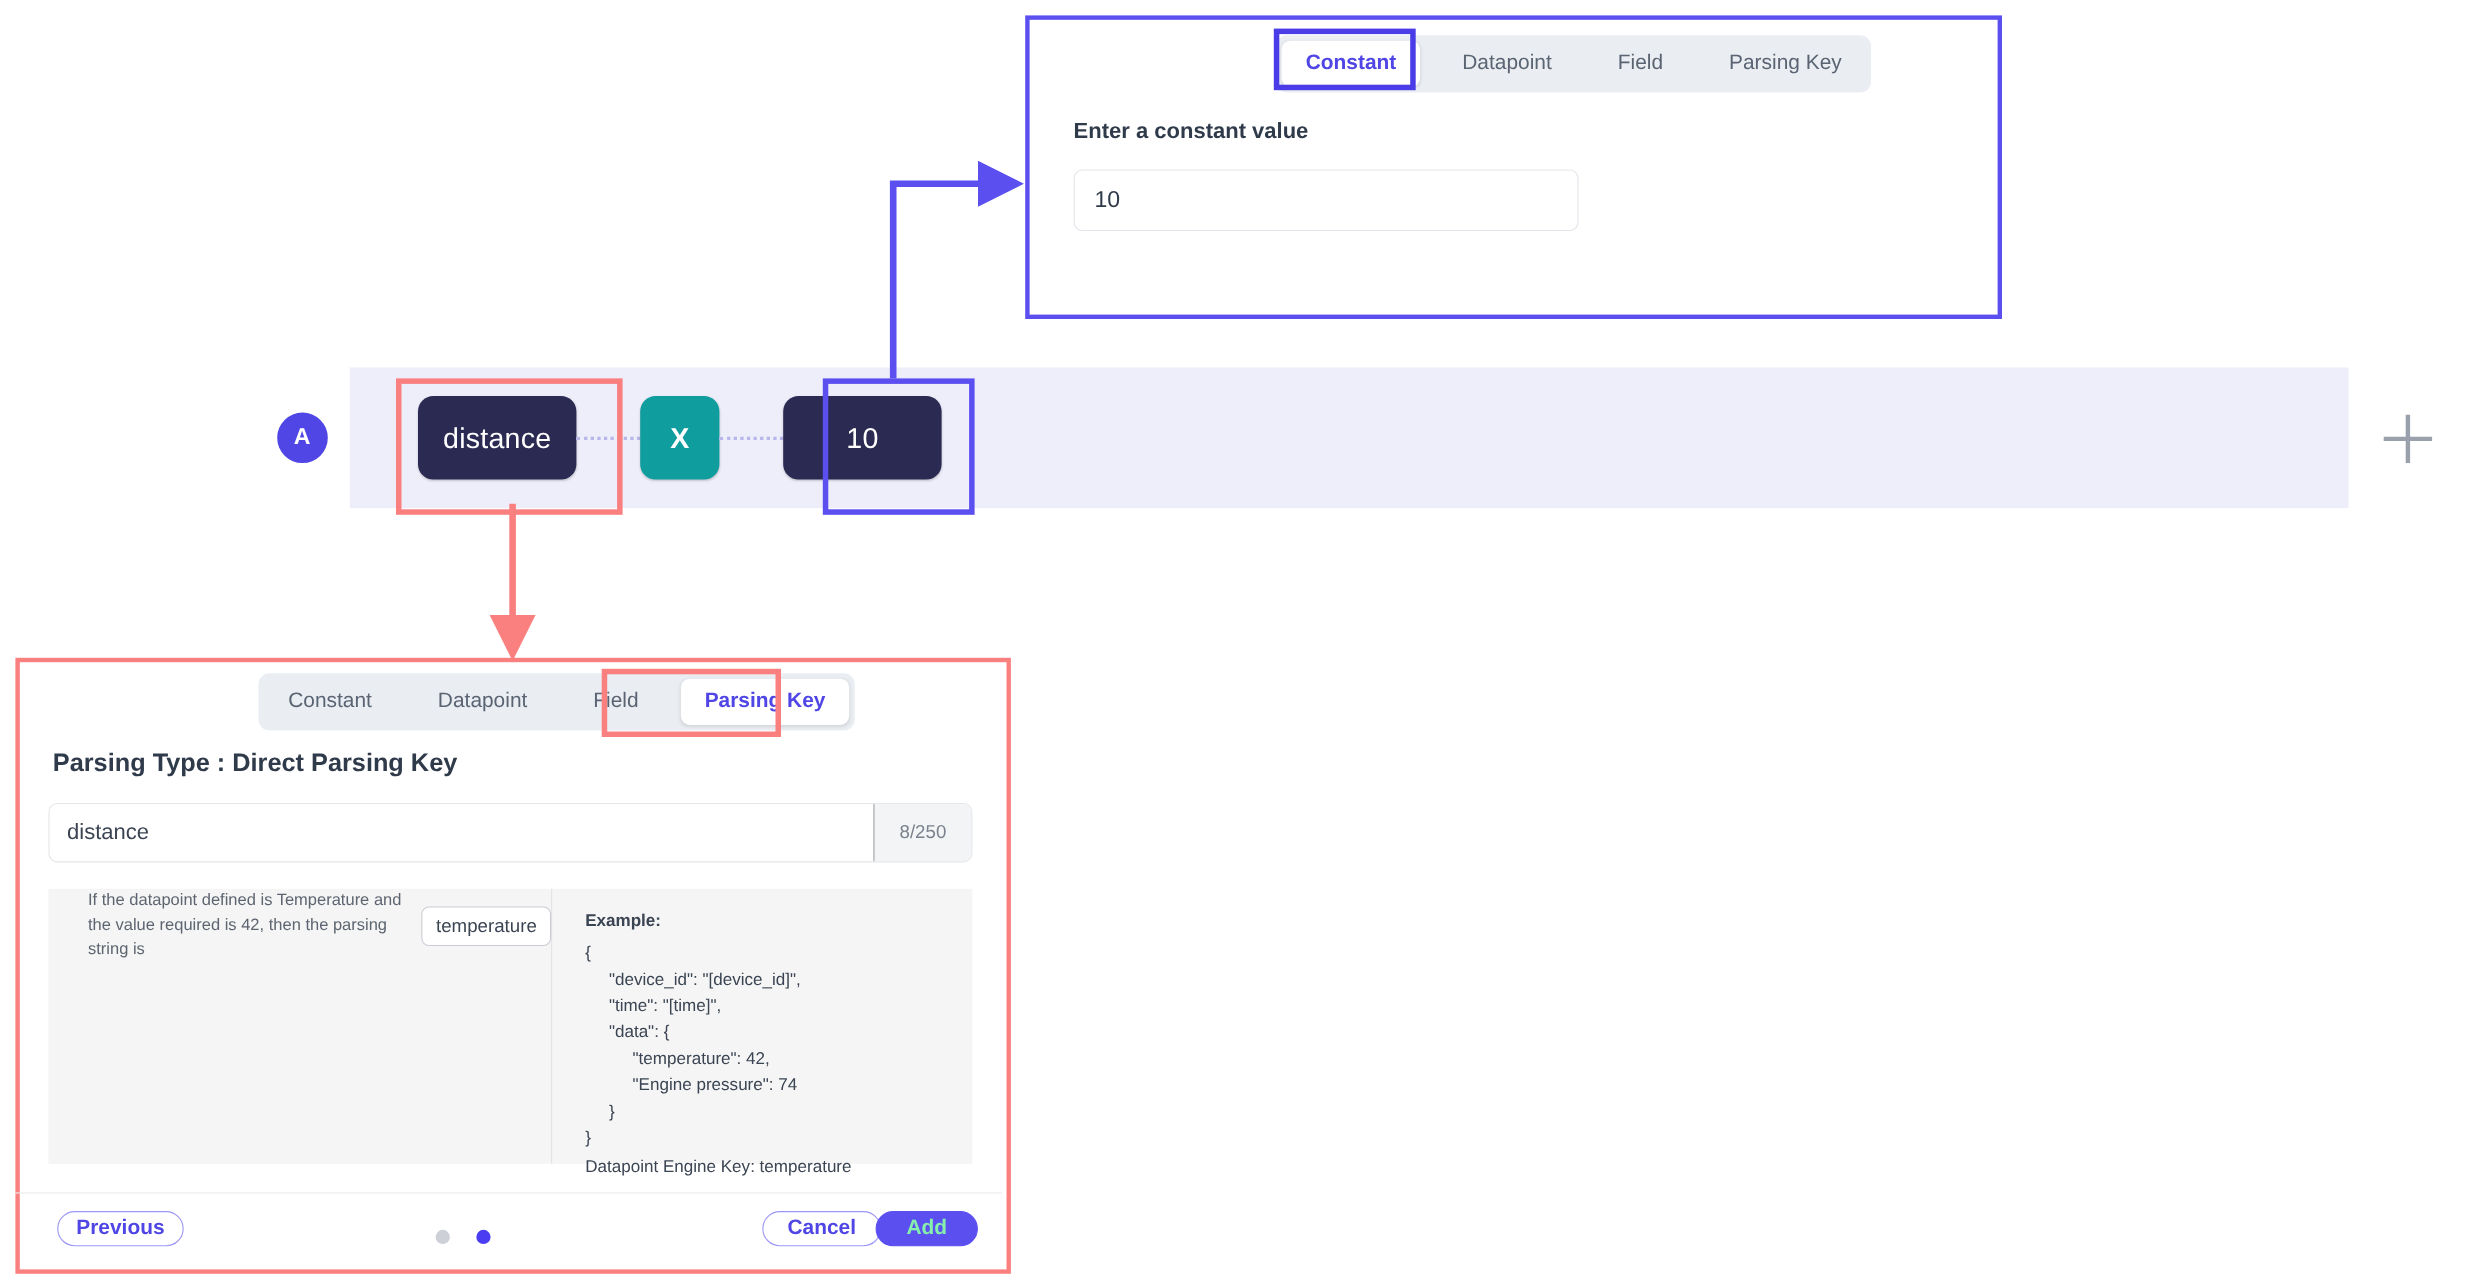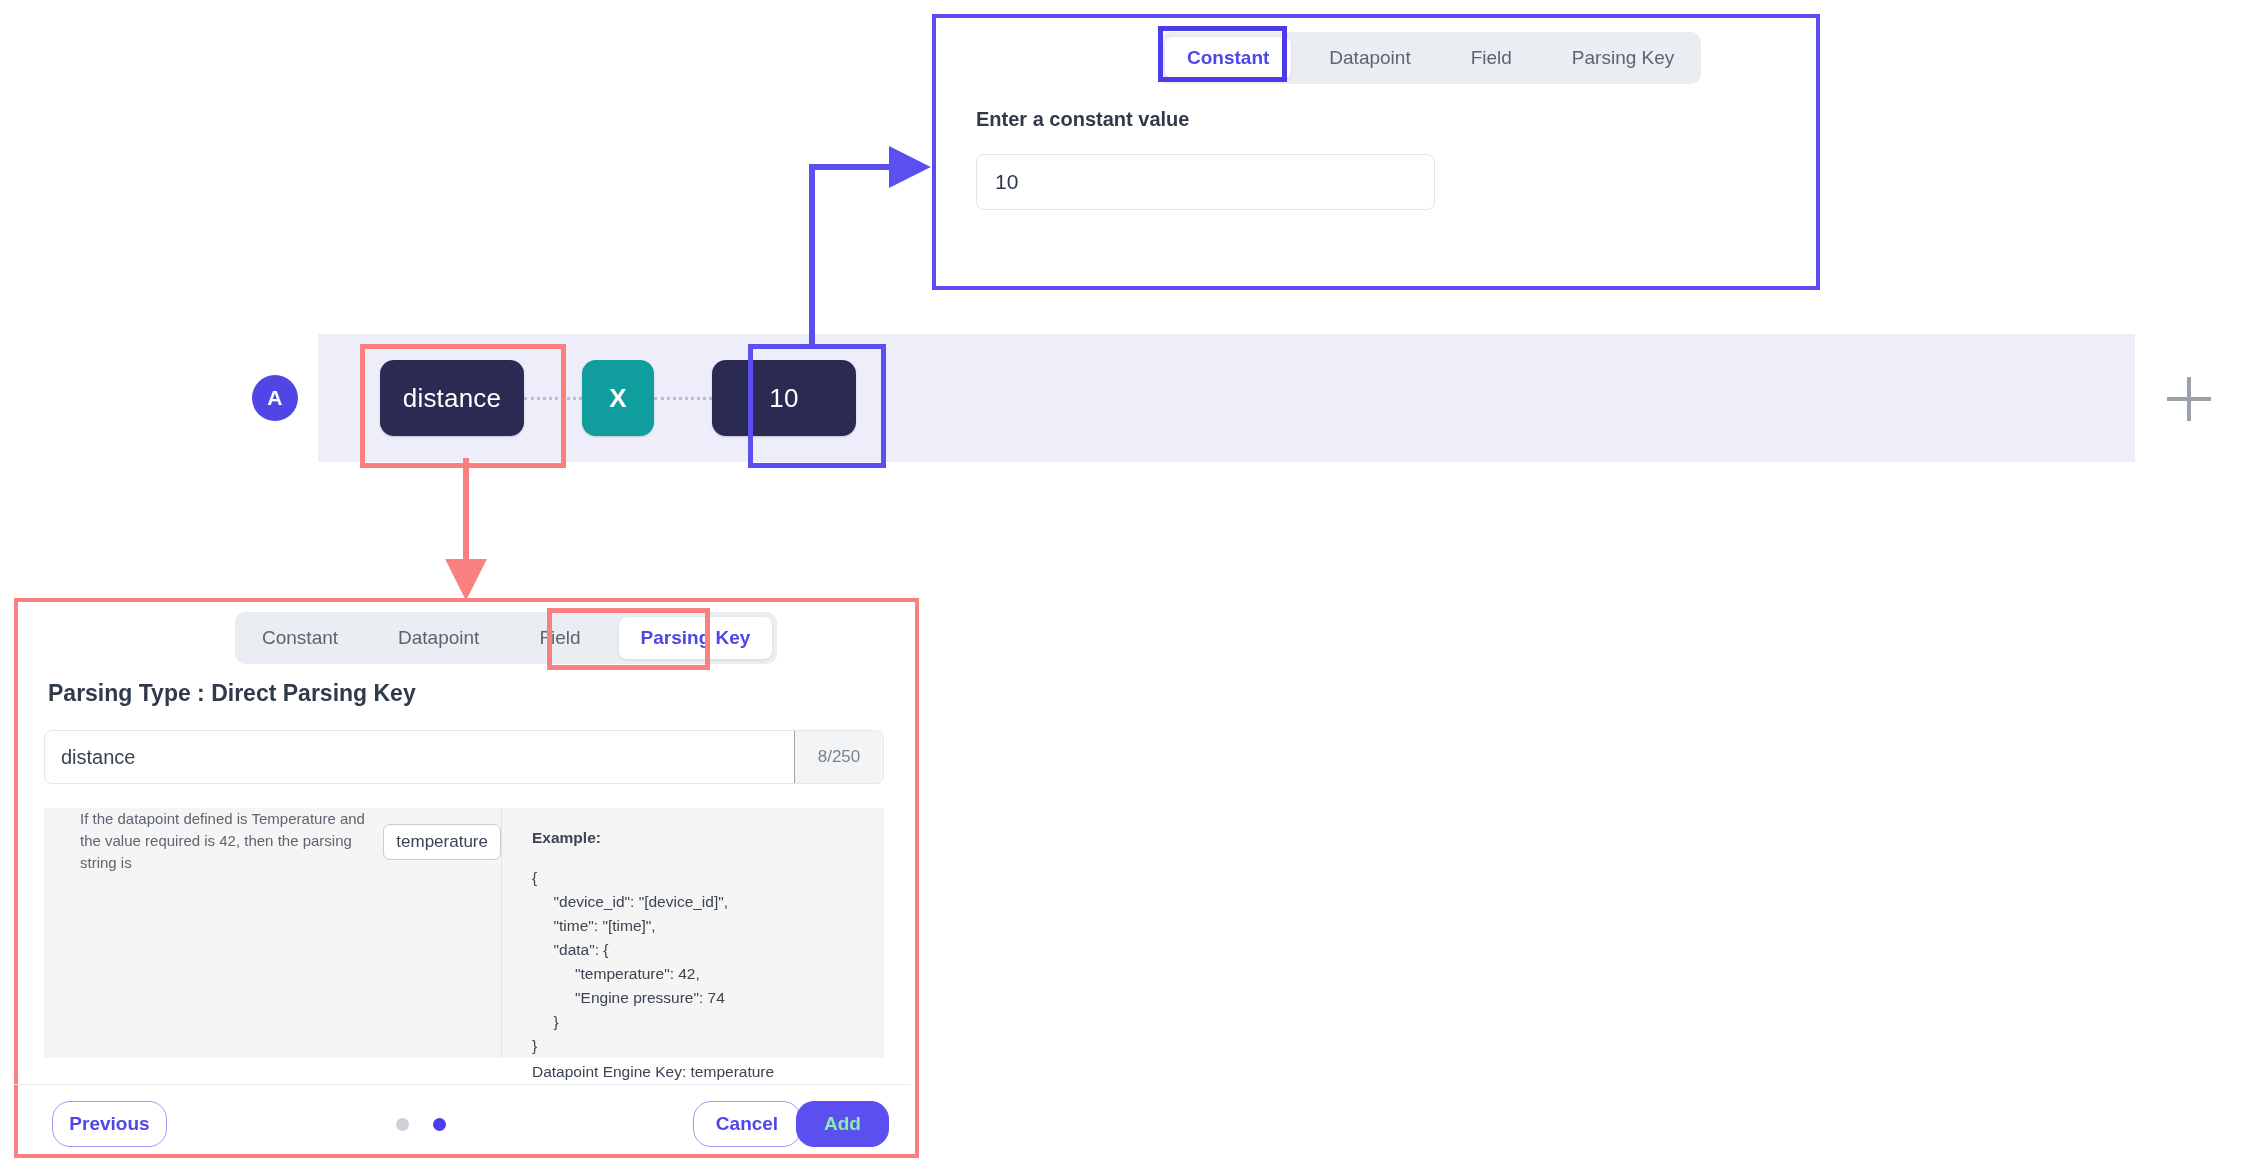--- a/index.html
+++ b/index.html
@@ -137,31 +137,31 @@
   #example-sample-input{
     margin-top:16px;width:190px;height:36px;
     border:1.5px solid #c9ccd2;border-radius:7px;background:#fff;
     display:flex;align-items:center;padding:0 12px;box-sizing:border-box;
     font-size:17px;color:#3a4452;
   }
   #example-right{
     flex:1;padding:18px 0 0 30px;box-sizing:border-box;
     font-size:15.5px;line-height:1.55;color:#3a4452;
   }
-  #example-right .ex-title{font-weight:700;margin-bottom:16px;}
+  #example-right .ex-title{font-weight:700;margin-bottom:5px;}
   #example-right pre{
     margin:0;font-family:"Liberation Sans","DejaVu Sans",sans-serif;
     font-size:15.5px;line-height:1.55;white-space:pre;color:#3a4452;
   }
   #example-footnote{margin-top:2px;}
 
   #panel-divider{left:14px;top:1084px;width:897px;height:1px;background:#e9ebee;}
 
   .btn{
-    height:46px;border-radius:18px;box-sizing:border-box;
+    height:32px;border-radius:18px;box-sizing:border-box;
     display:flex;align-items:center;justify-content:center;
     font-size:19px;cursor:pointer;
   }
   .btn-outline{border:1.6px solid #9d97f5;background:#fff;color:#4f46e5;font-weight:700;}
   .btn-primary{background:#5b4ff0;color:#86efac;border:1.6px solid #5b4ff0;font-weight:700;}
   #previous-button{left:52px;top:1101px;width:115px;}
   #cancel-button{left:676px;top:1101px;width:108px;margin-left:17px;}
   #add-button{left:796px;top:1101px;width:93px;}
   #step-dots{
     left:396px;top:1115px;width:60px;height:18px;

